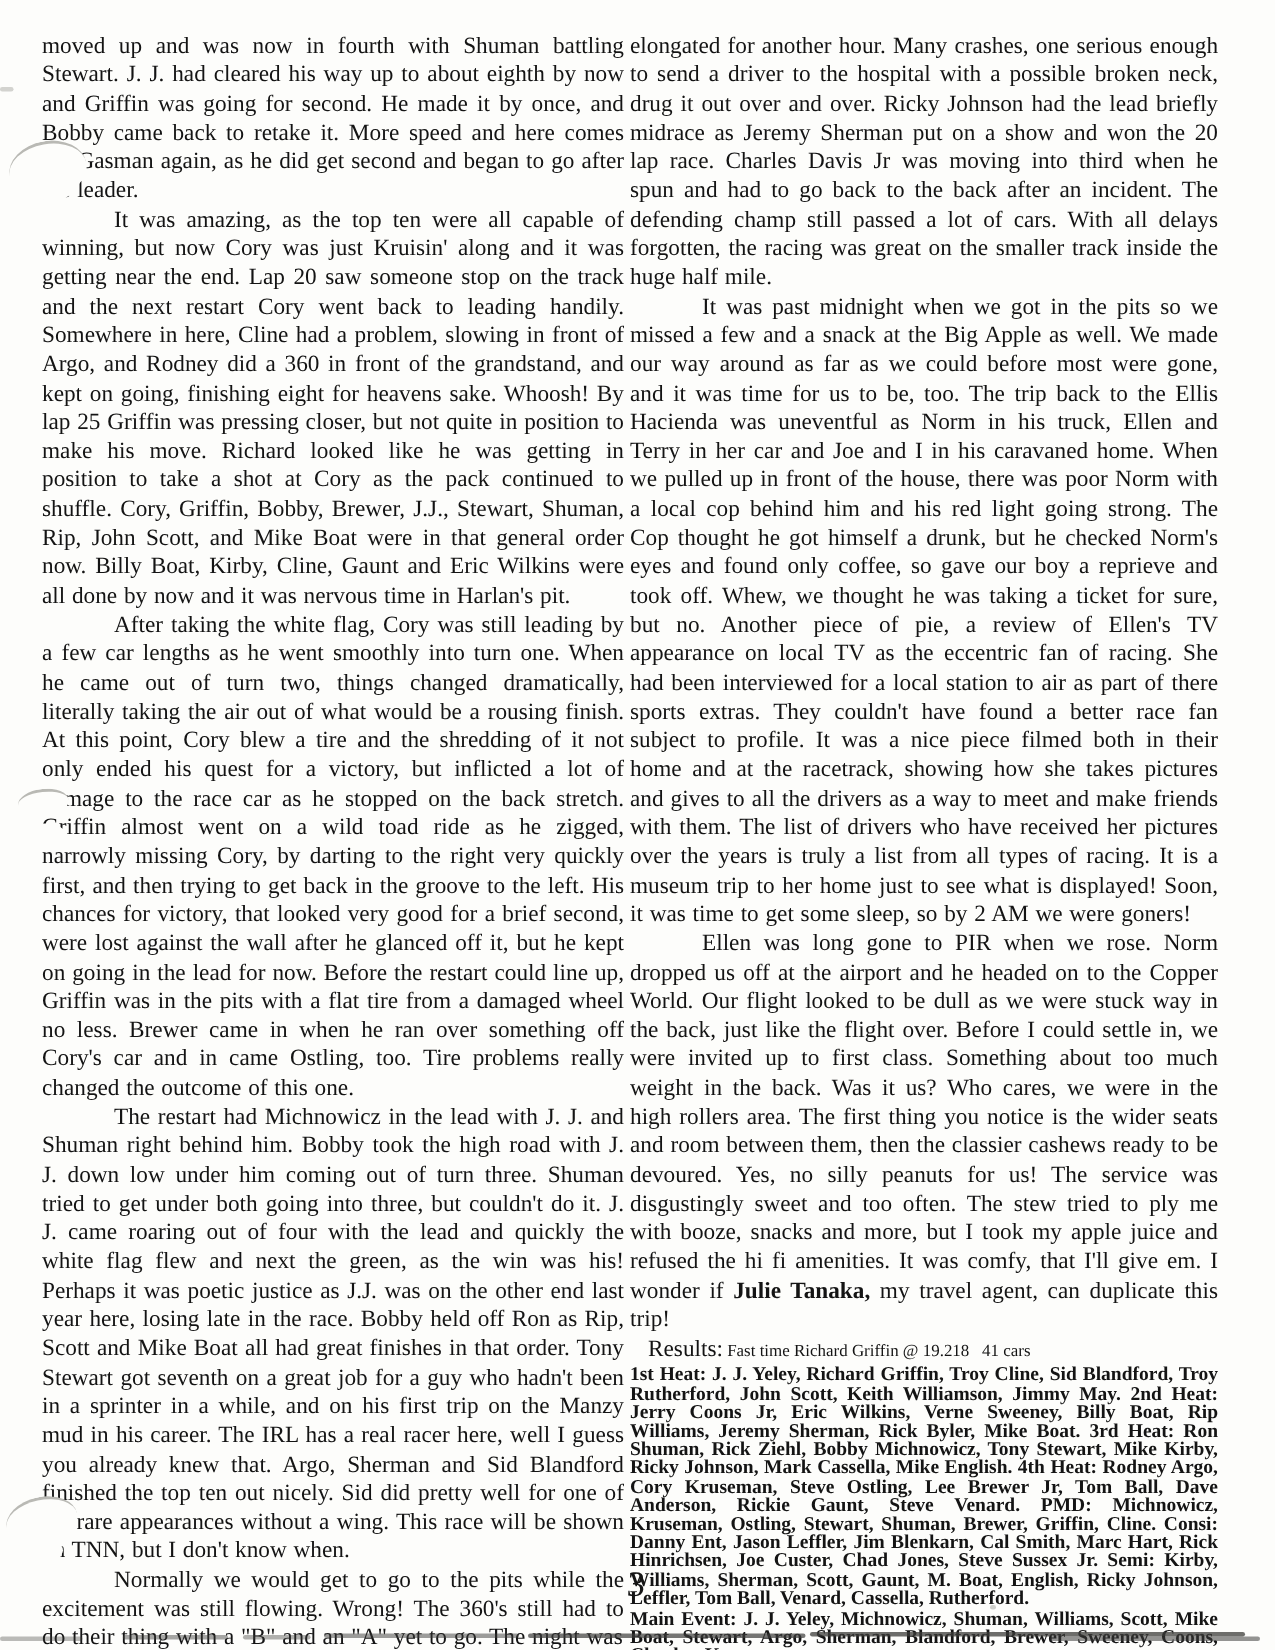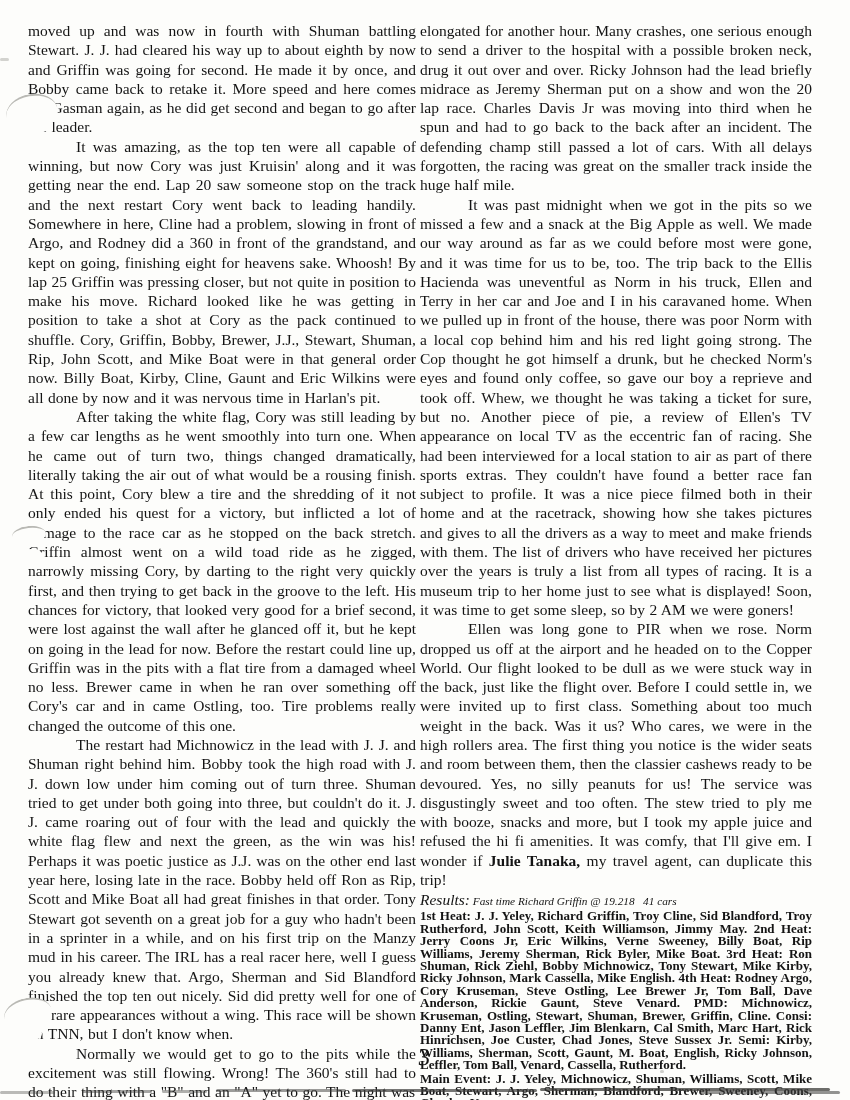--- a/index.html
+++ b/index.html
@@ -24,24 +24,23 @@
   .col-right { left: 420px; width: 392px; }
   p.body {
     margin: 0;
     font-size: 15.5px;
     line-height: 19.3px;
     text-align: justify;
     word-spacing: 0.04em;
   }
   p.body.indent { text-indent: 48px; }
   .results-line {
-    margin: 3px 0 0 0;
+    margin: 3px 0 0 12px;
     line-height: 15px;
     white-space: pre-wrap;
-    font-style: italic;
   }
   .results-label {
     font-size: 15.5px;
   }
   .results-fast {
     font-size: 11.3px;
   }
   p.results-body {
     margin: 1px 0 0 0;
     font-size: 13px;

